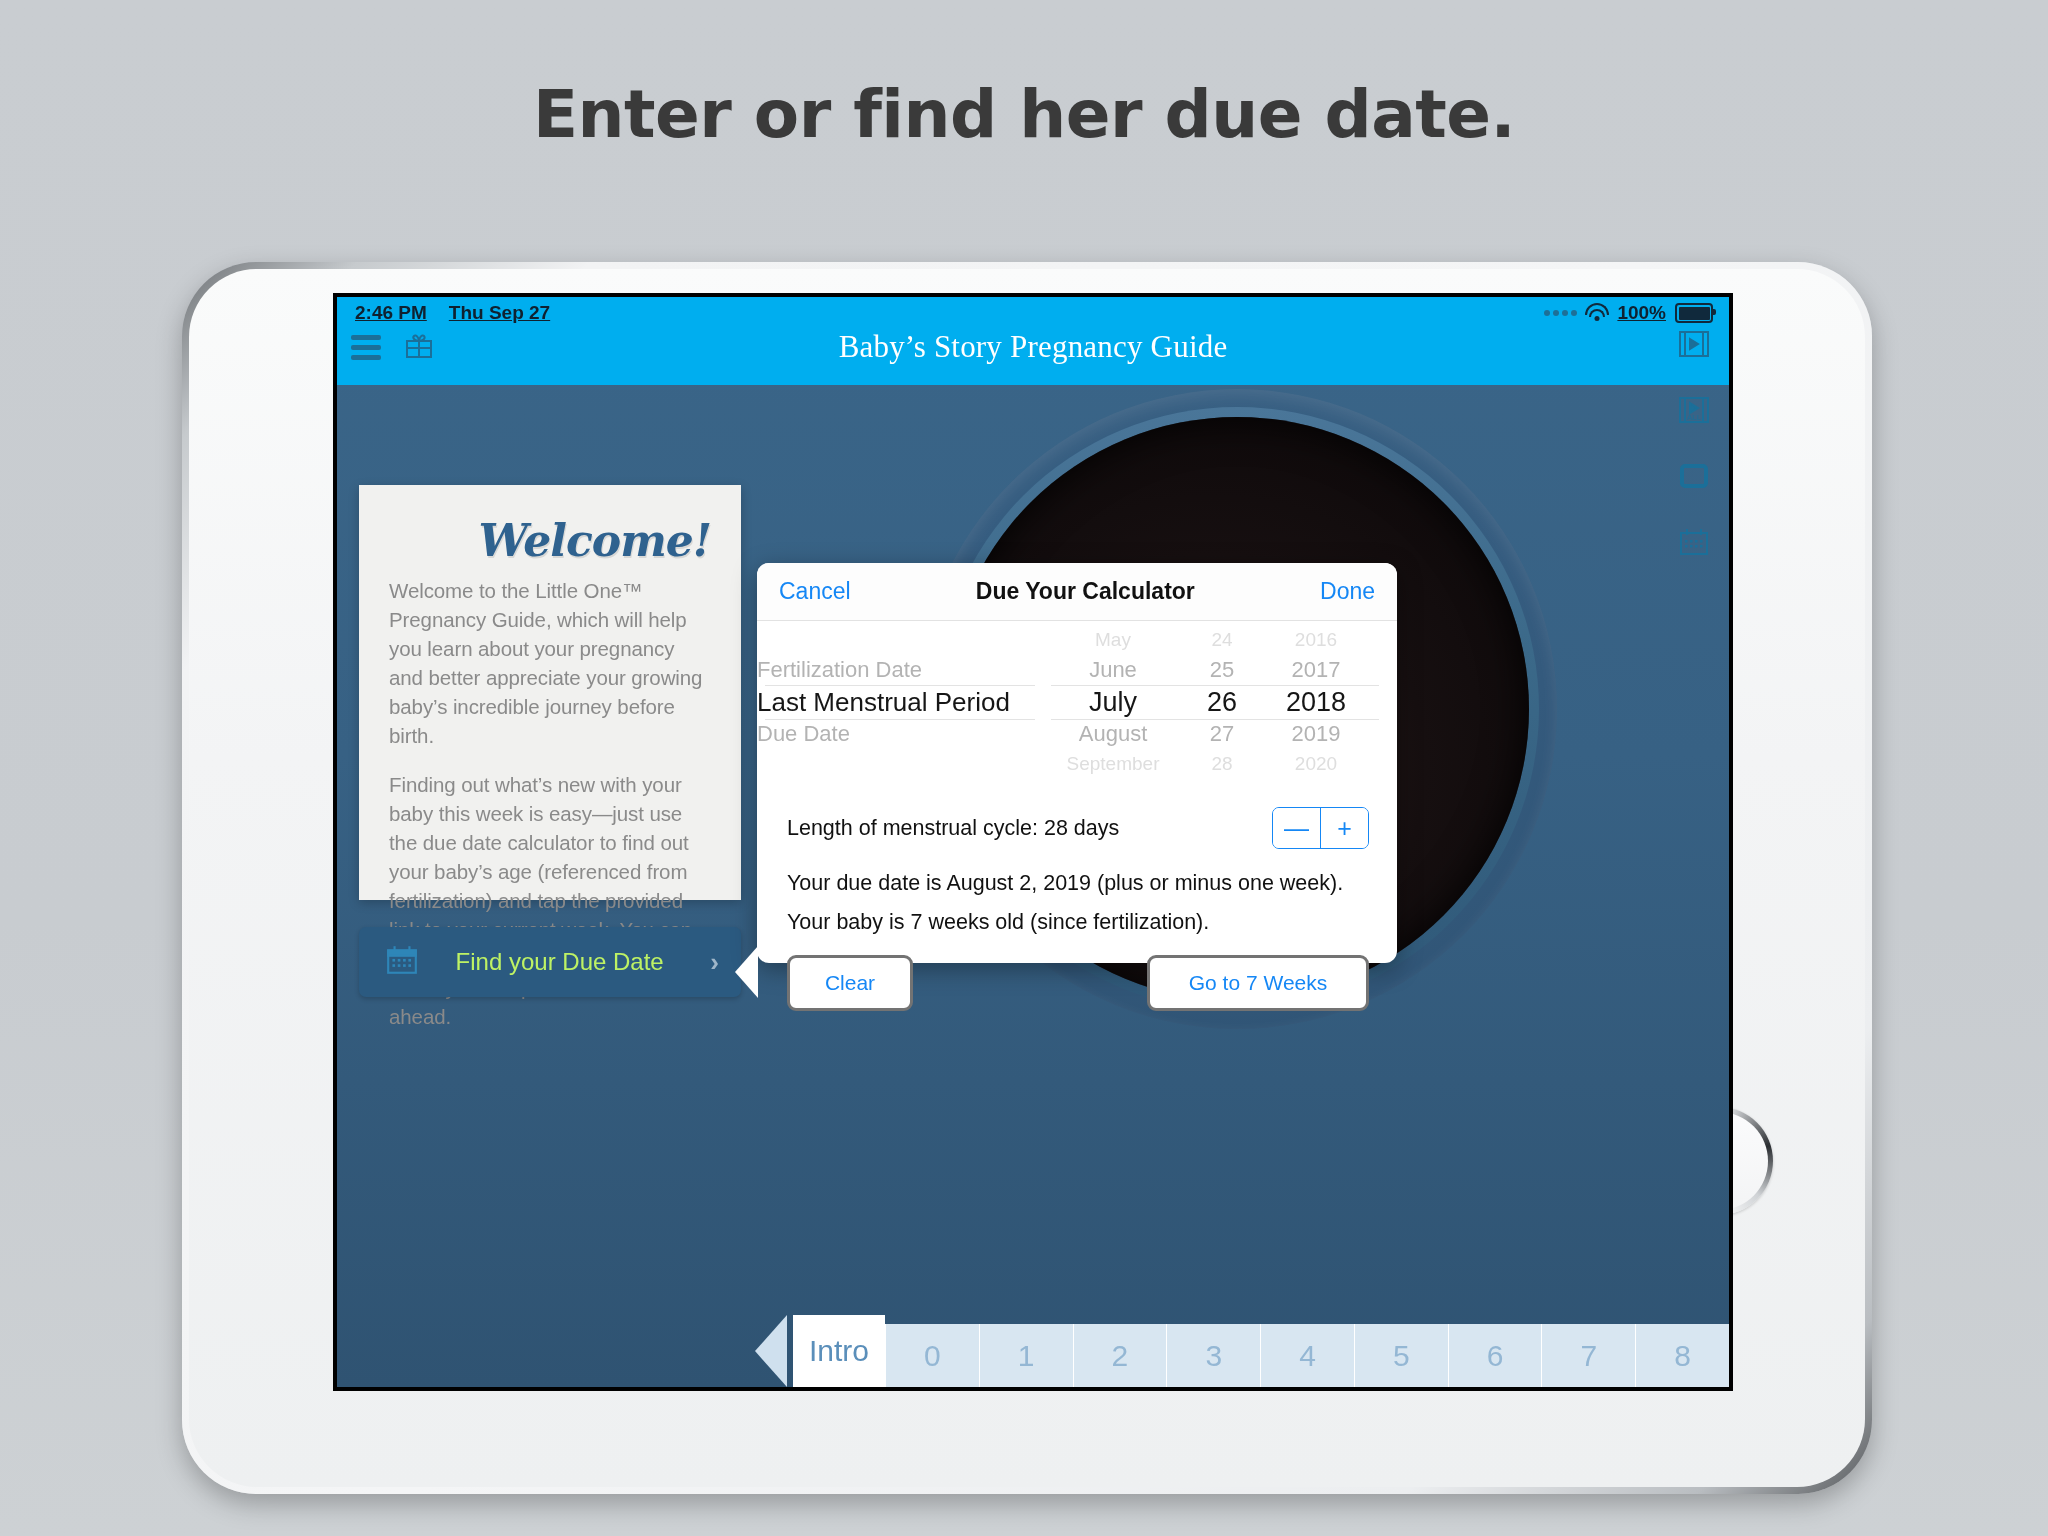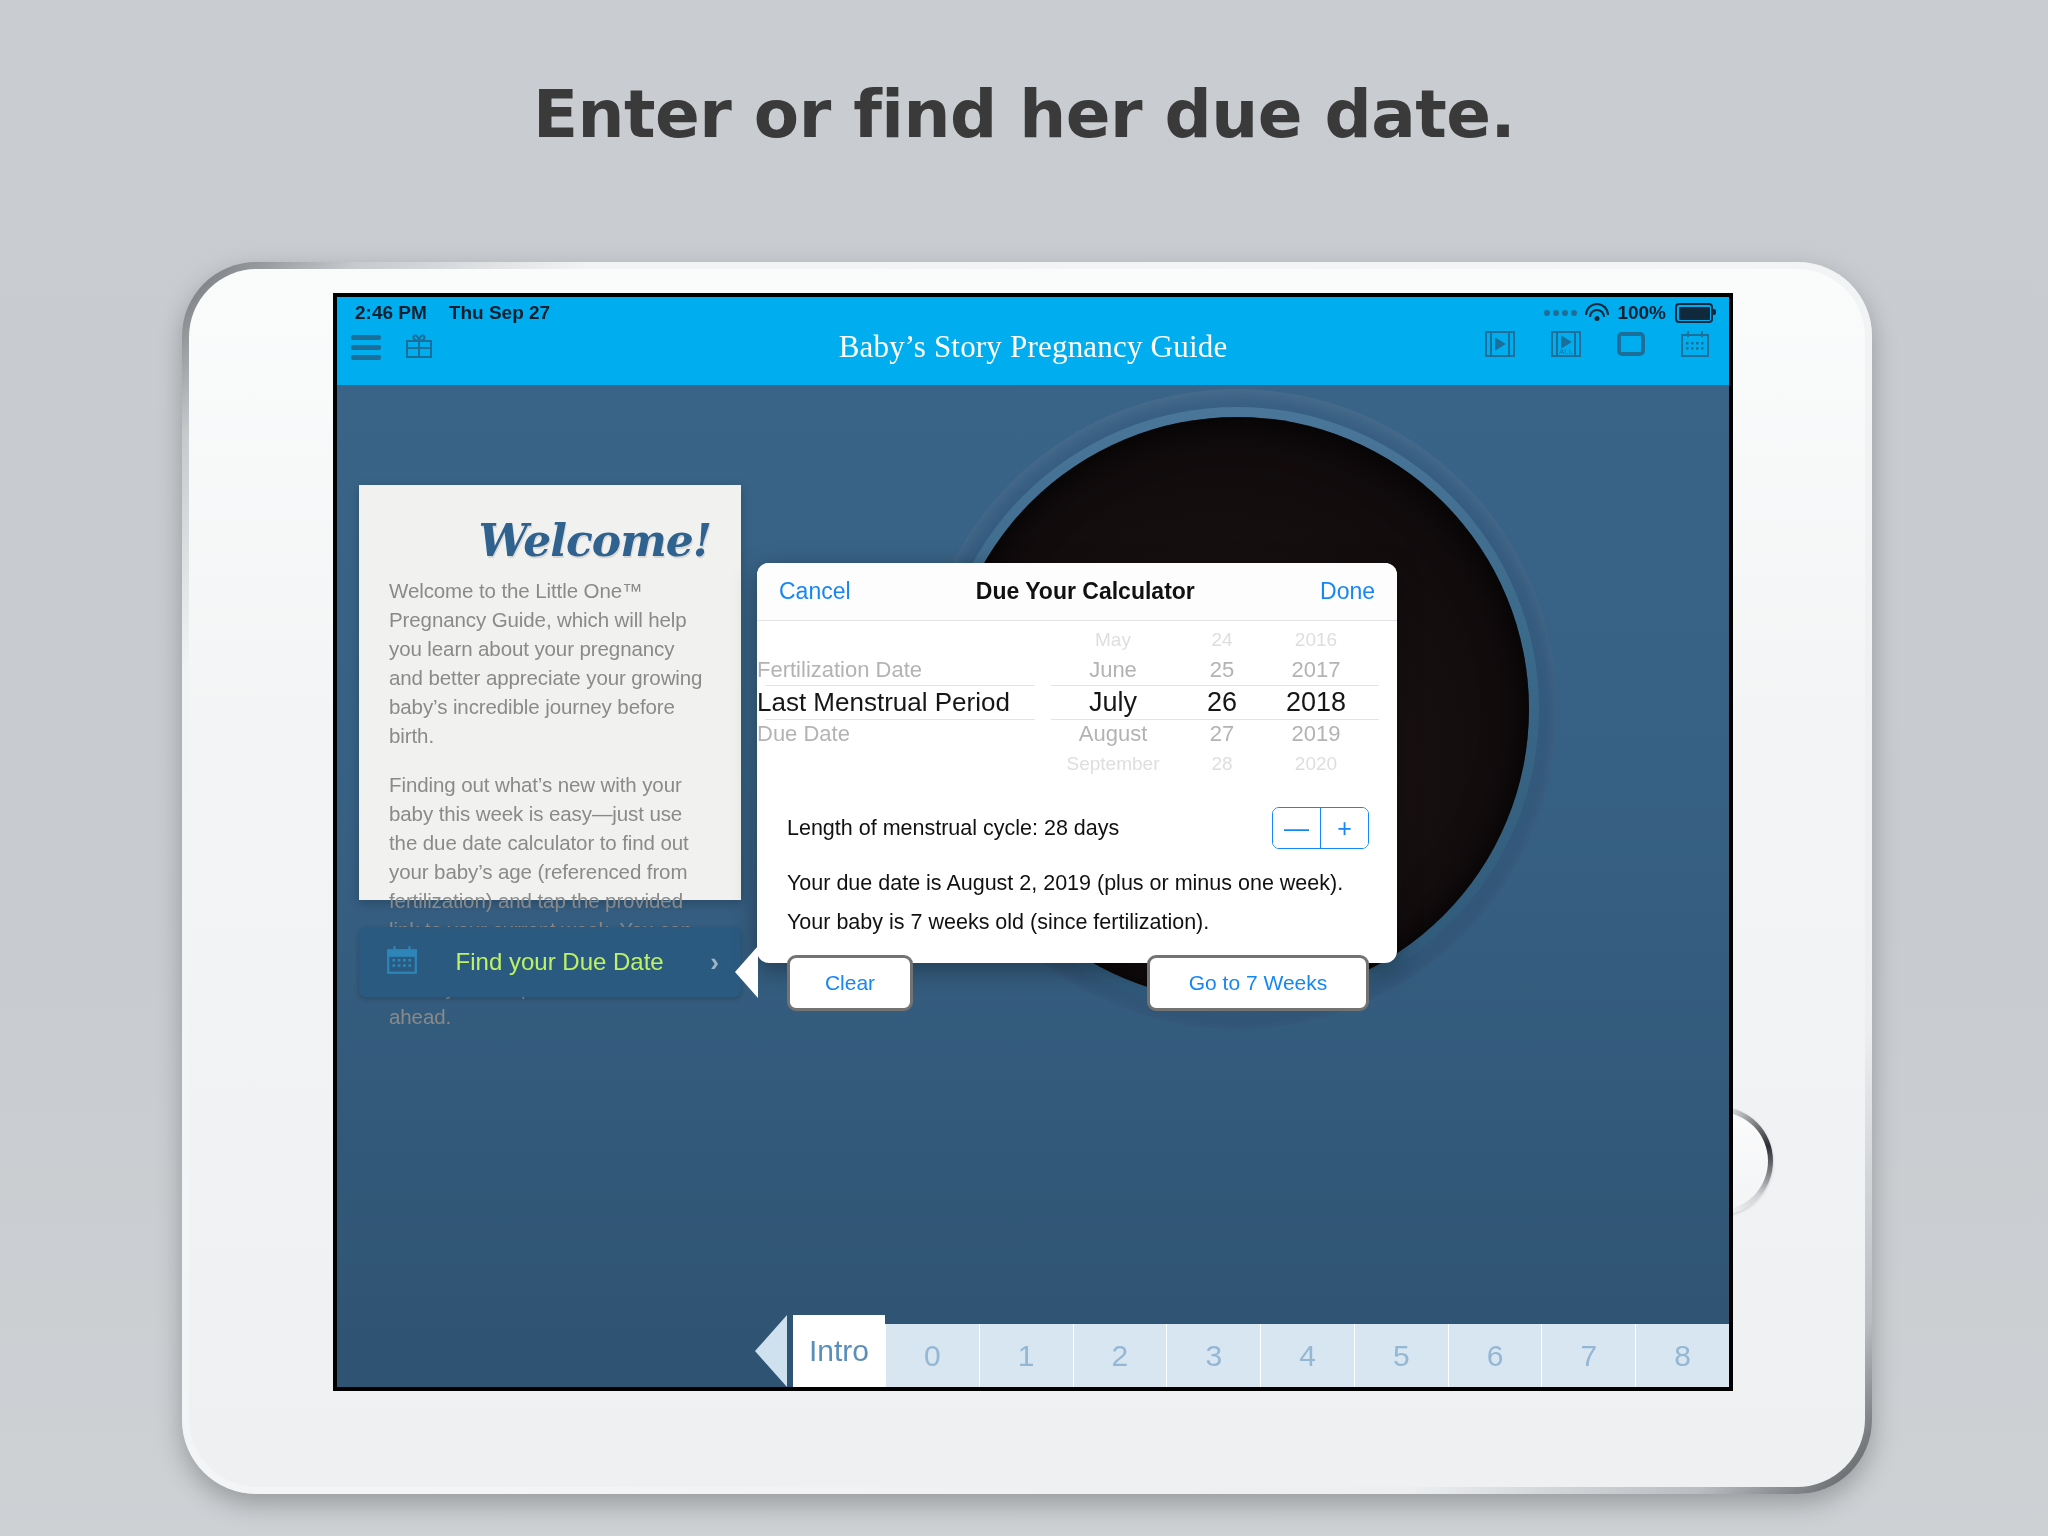--- a/index.html
+++ b/index.html
@@ -87,20 +87,21 @@
   }
 
   
   #statusbar {
     position: relative; height: 32px;
     background: #00aeef;
     display:flex; align-items:center;
     padding: 0 16px 0 18px;
     font-size: 19px; font-weight: bold; color:#0f2130;
     font-family: "Liberation Sans", sans-serif;
+    text-decoration: underline;
   }
   #sb-time { margin-right: 22px; }
   #sb-right { margin-left:auto; display:flex; align-items:center; gap:9px; }
   #sb-dots { display:flex; gap:3px; align-items:center; }
   #sb-dots i { width:6px;height:6px;border-radius:50%;background:#1d6f97;display:block; }
   .wifi { position:relative; width:22px; height:16px; }
   .wifi i {
     position:absolute; left:50%; bottom:0; transform:translateX(-50%);
     border:2.5px solid #10293c; border-bottom:none;
     border-radius:50% 50% 0 0 / 100% 100% 0 0;
@@ -114,21 +115,21 @@
   }
   #sb-batt::before{content:"";position:absolute;left:1.5px;top:1.5px;bottom:1.5px;right:1.5px;background:#10293c;border-radius:1px;}
   #sb-batt::after{content:"";position:absolute;right:-5px;top:4px;width:3px;height:6px;background:#10293c;border-radius:0 2px 2px 0;}
 
   
   #navbar {
     position:relative; height: 56px; background:#00aeef;
     display:flex; align-items:flex-start; padding: 0 14px;
   }
   #nav-left { display:flex; align-items:center; gap:22px; }
-  #nav-right { margin-left:auto; display:flex; align-items:center; gap:32px; padding-right:4px;}
+  #nav-right { margin-left:auto; display:flex; align-items:center; gap:32px; padding-right:4px;flex-direction:column;}
   #nav-title {
     position:absolute; left:0; right:0; text-align:center;
     font-family:"Liberation Serif", serif;
     font-size: 31px; color:#fff; letter-spacing:0.2px;
     pointer-events:none;
   }
   .hamburger { width:30px; display:flex; flex-direction:column; gap:5px; }
   .hamburger span { display:block; height:5px; border-radius:2px; background:#1b6f99; }
   .nav-ico { color:#1b6f99; display:block; }
 

